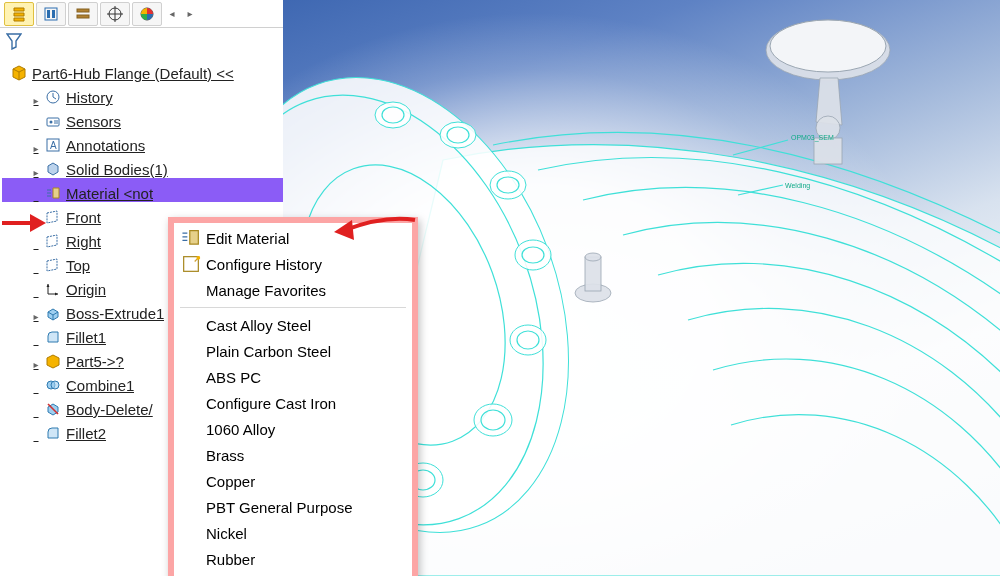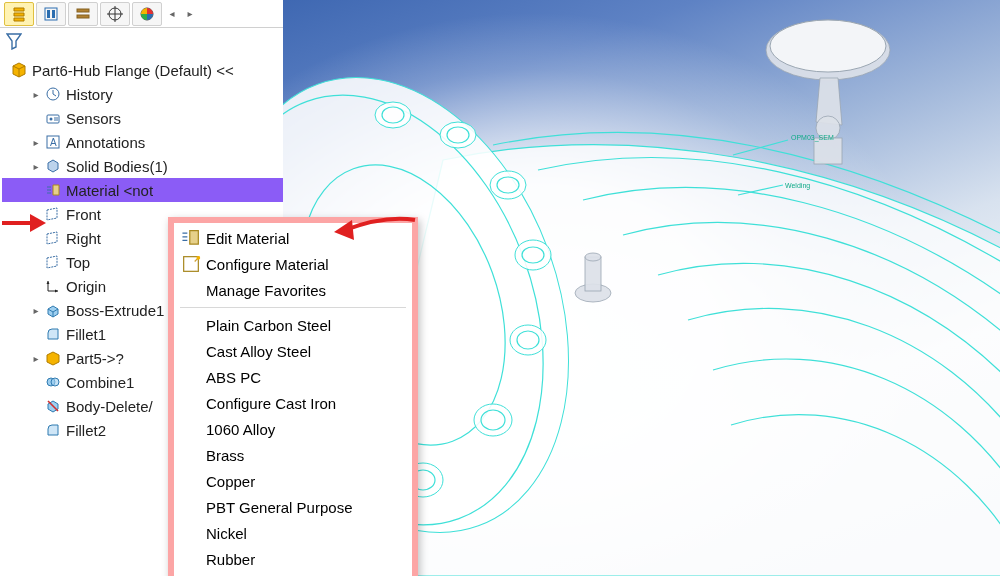--- a/index.html
+++ b/index.html
@@ -11,21 +11,21 @@
   .toolbar { display: flex; align-items: center; height: 28px; border-bottom: 1px solid #d0d0d0; padding: 0 4px; gap: 2px; }
   .tbtn { width: 30px; height: 24px; display: flex; align-items: center; justify-content: center; border: 1px solid #d0d0d0; background: #f6f6f6; font-size: 13px; cursor: pointer; border-radius: 2px; }
   .tbtn.active { background: #fff3b3; border-color: #e0c040; }
   .tbtn svg { width: 16px; height: 16px; }
   .tnav { width: 16px; height: 24px; display:flex; align-items:center; justify-content:center; font-size:10px; color:#666; cursor:pointer; }
 
   .filter { height: 26px; padding: 2px 6px; display:flex; align-items:center; }
   .filter svg { width:16px; height:18px; }
 
   .tree { font-size: 15px; color: #222; user-select: none; padding: 4px 0 0 2px; }
-  .node { display: flex; align-items: center; height: 24px; padding-left: 6px; white-space: nowrap; overflow: hidden; }
+  .node { display: flex; align-items: flex-end; height: 24px; padding-left: 6px; white-space: nowrap; overflow: hidden; text-decoration: underline; }
   .node.indent1 { padding-left: 28px; }
   .node .caret { width: 12px; text-align: center; color: #666; font-size: 10px; cursor: pointer; }
   .node .caret.none { color: transparent; }
   .node .ic { width: 18px; height: 18px; margin: 0 4px 0 2px; display:flex; align-items:center; justify-content:center; flex-shrink:0; }
   .node .lbl { overflow: hidden; text-overflow: clip; }
   .node.selected { background: #8b5cf6; }
 
   
   .ctx { position: absolute; left: 168px; top: 217px; width: 250px; background: #fff; border: 6px solid #fca5a5; box-shadow: 2px 3px 8px rgba(0,0,0,0.25); font-size: 15px; padding: 2px 0 6px 0; z-index: 50; }
   .ctx .sep { height: 1px; background: #d8d8d8; margin: 4px 6px; }
@@ -278,34 +278,34 @@
       <span class="mlbl">Edit Material</span>
     </div>
     <div class="mi">
       <span class="mic">
           <svg viewBox="0 0 18 18">
             <rect x="3" y="3" width="12" height="12" fill="none" stroke="#a88820"></rect>
             <path d="M12 7l4-4" stroke="#d0a030"></path>
             <circle cx="15" cy="4" r="1.5" fill="#f5b300"></circle>
           </svg>
         </span>
-      <span class="mlbl">Configure Material</span>
+      <span class="mlbl">Configure History</span>
     </div>
     <div class="mi">
       <span class="mic"></span>
       <span class="mlbl">Manage Favorites</span>
     </div>
     <div class="sep"></div>
     <div class="mi">
         <span class="mic"></span>
+        <span class="mlbl">Cast Alloy Steel</span>
+      </div>
+    <div class="mi">
+        <span class="mic"></span>
         <span class="mlbl">Plain Carbon Steel</span>
-      </div>
-    <div class="mi">
-        <span class="mic"></span>
-        <span class="mlbl">Cast Alloy Steel</span>
       </div>
     <div class="mi">
         <span class="mic"></span>
         <span class="mlbl">ABS PC</span>
       </div>
     <div class="mi">
         <span class="mic"></span>
         <span class="mlbl">Configure Cast Iron</span>
       </div>
     <div class="mi">

